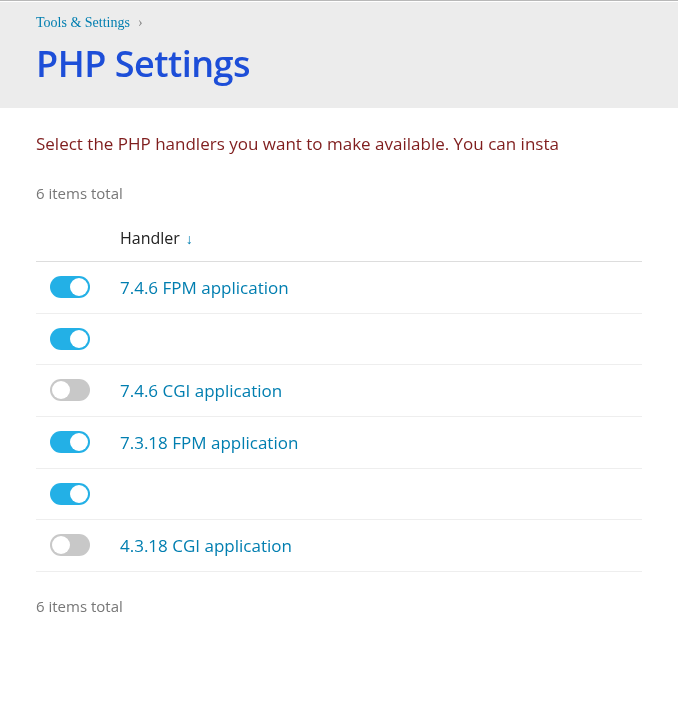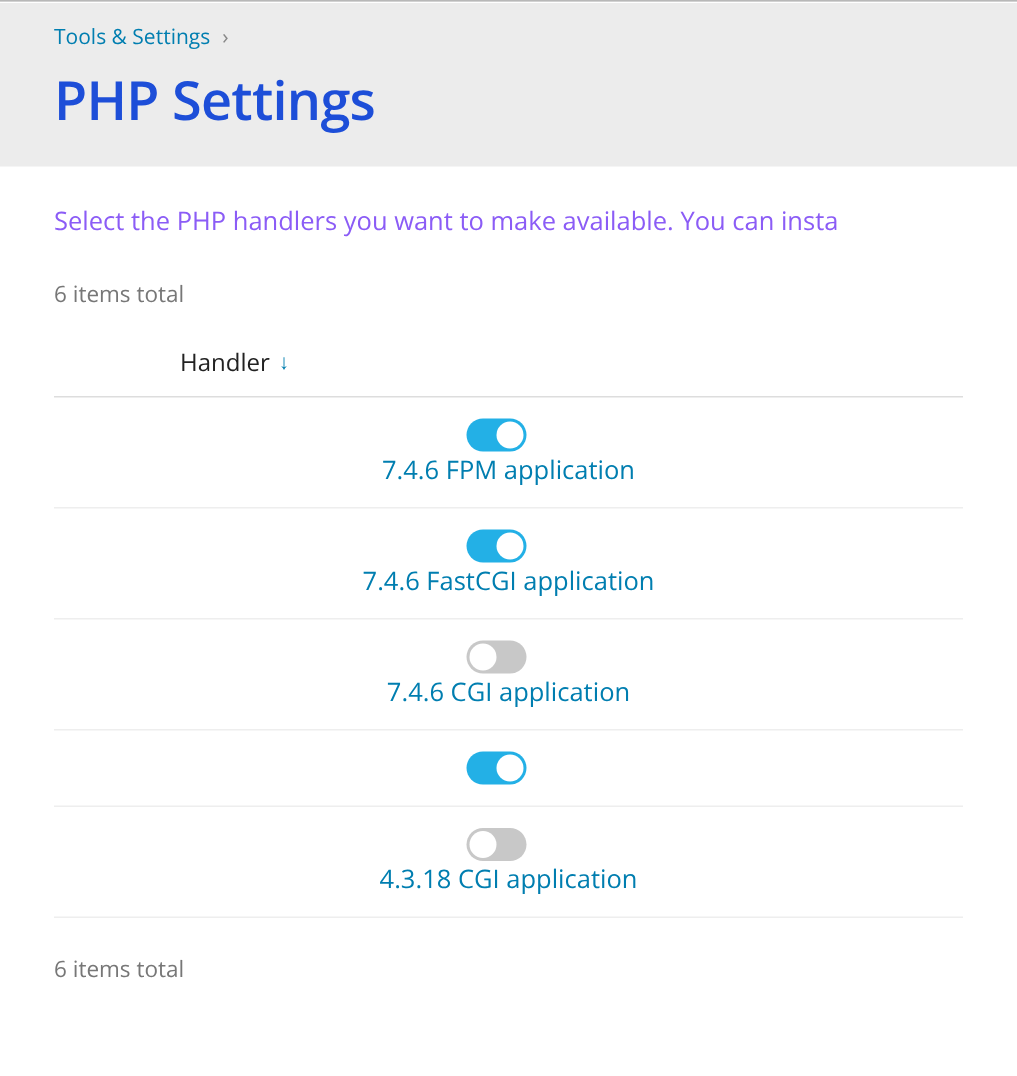--- a/index.html
+++ b/index.html
@@ -13,20 +13,21 @@
       background: #ececec;
       padding: 14px 36px 20px 36px;
       border-top: 1px solid #b8b8b8;
       box-shadow: inset 0 1px 0 #ffffff;
     }
     .breadcrumb {
       display: flex;
       align-items: center;
       gap: 8px;
       margin-bottom: 8px;
+      font-family: Liberation Serif, serif;
     }
     .breadcrumb-link {
       color: #007eb0;
       font-size: 14px;
       text-decoration: none;
       cursor: pointer;
     }
     .breadcrumb-chevron {
       color: #888;
       font-size: 14px;
@@ -35,21 +36,21 @@
       font-size: 36px;
       font-weight: 600;
       color: #1d4ed8;
       letter-spacing: -0.5px;
     }
     .content-area {
       padding: 24px 36px 20px 36px;
     }
     .description {
       font-size: 17px;
-      color: #8b5cf6;
+      color: #7f1d1d;
       margin-bottom: 28px;
       white-space: nowrap;
       overflow: hidden;
     }
     .items-total {
       font-size: 15px;
       color: #777;
       margin-bottom: 24px;
     }
     .items-total-bottom {
@@ -70,24 +71,22 @@
       align-items: center;
       gap: 6px;
       cursor: pointer;
     }
     .sort-arrow {
       color: #007eb0;
       font-size: 14px;
     }
     .row {
       display: flex;
-      align-items: center;
       padding: 14px 0;
       border-bottom: 1px solid #eee;
-      flex-direction: column;
     }
     .toggle {
       width: 40px;
       height: 22px;
       border-radius: 11px;
       position: relative;
       cursor: pointer;
       margin-left: 14px;
     }
     .toggle.on { background: #23b0e6; }
@@ -141,29 +140,36 @@
           </div>
         </div>
         <a class="handler-link">7.4.6 FPM application</a>
       </div>
       <div class="row">
         <div class="col-toggle">
           <div class="toggle on">
             <div class="toggle-knob"></div>
           </div>
         </div>
-        <a class="handler-link">7.4.6 FastCGI application</a>
       </div>
       <div class="row">
         <div class="col-toggle">
           <div class="toggle off">
             <div class="toggle-knob"></div>
           </div>
         </div>
         <a class="handler-link">7.4.6 CGI application</a>
+      </div>
+      <div class="row">
+        <div class="col-toggle">
+          <div class="toggle on">
+            <div class="toggle-knob"></div>
+          </div>
+        </div>
+        <a class="handler-link">7.3.18 FPM application</a>
       </div>
       <div class="row">
         <div class="col-toggle">
           <div class="toggle on">
             <div class="toggle-knob"></div>
           </div>
         </div>
       </div>
       <div class="row">
         <div class="col-toggle">

